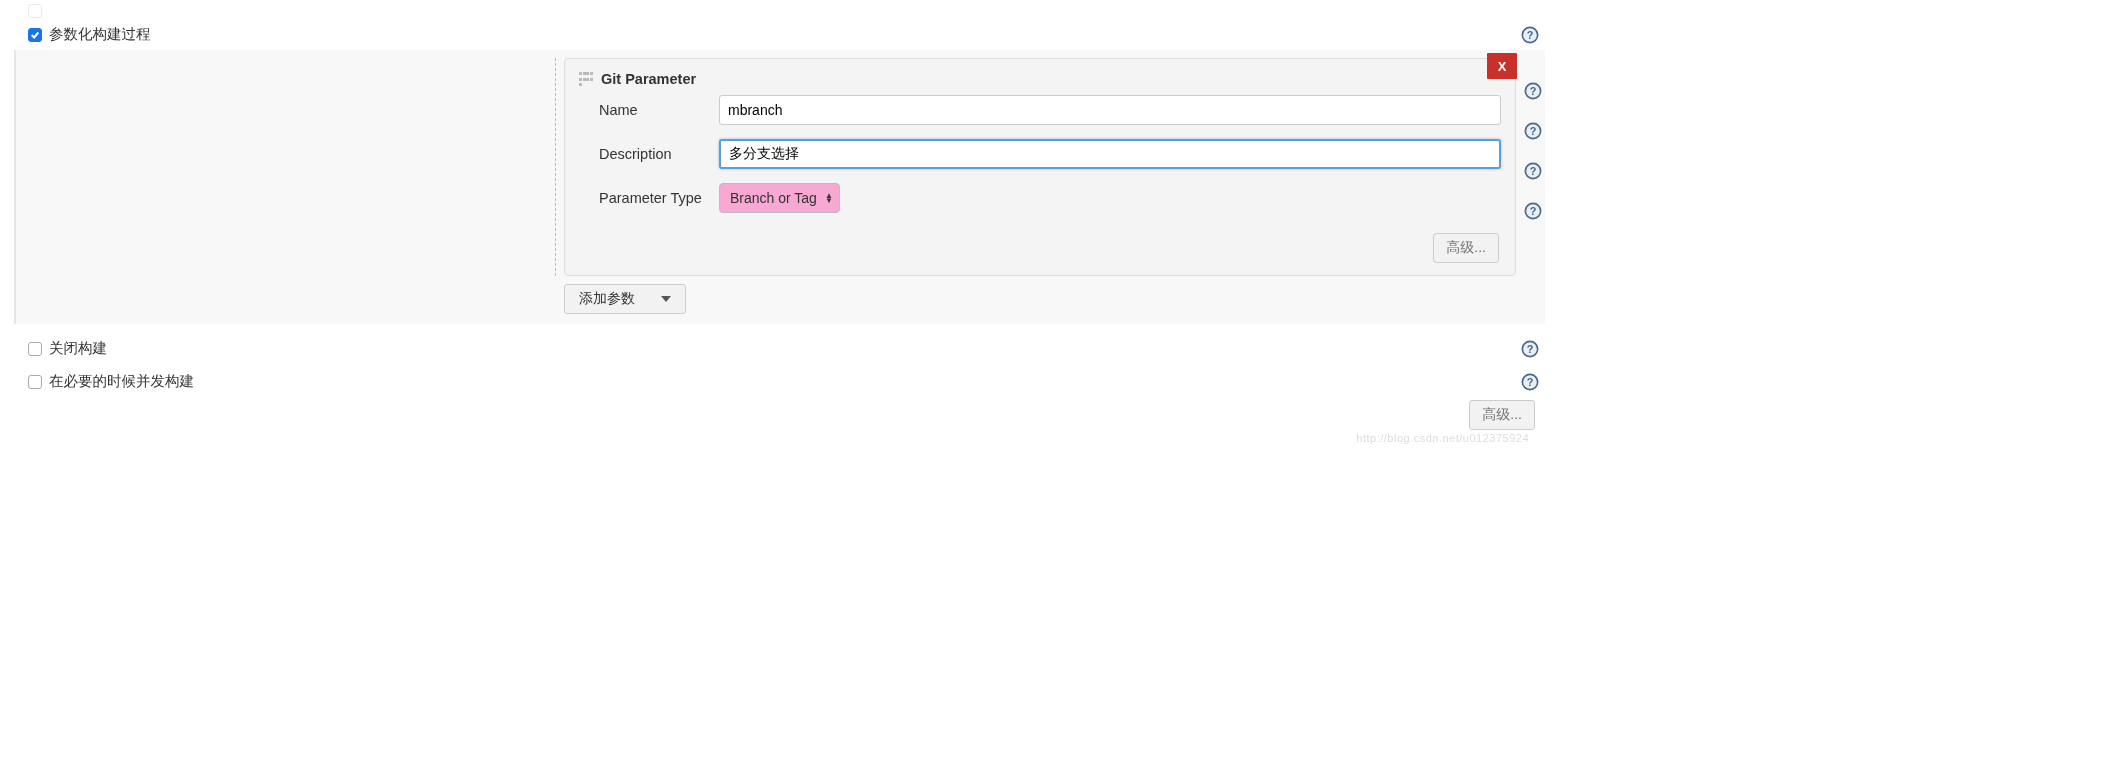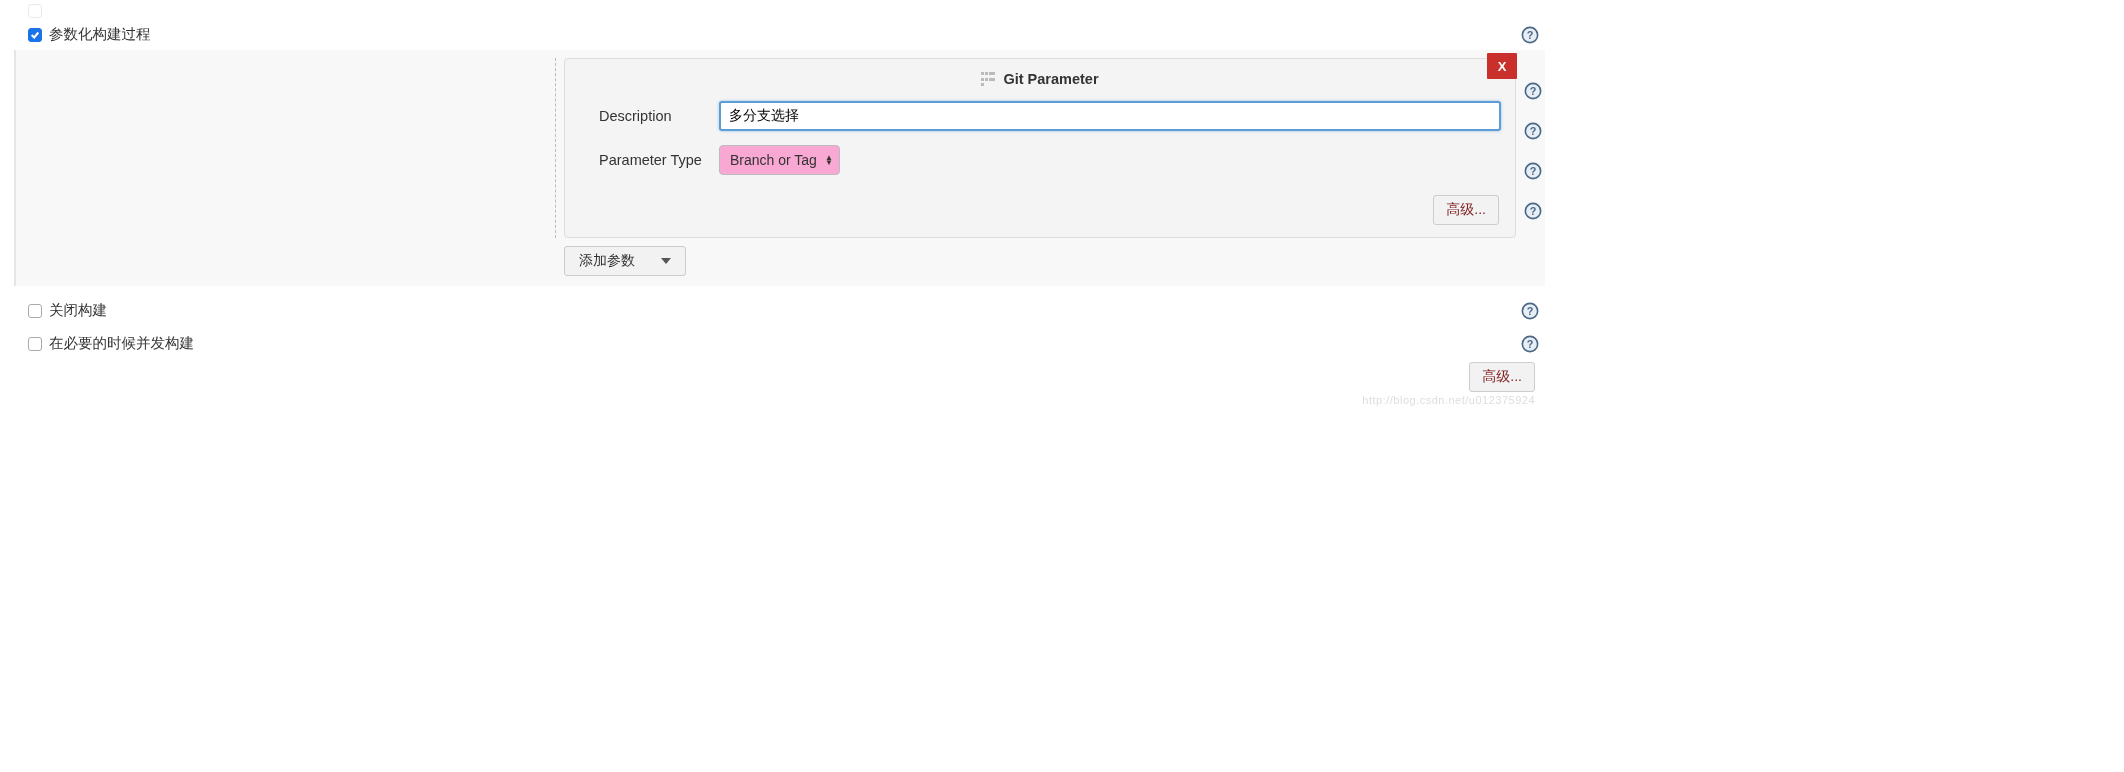--- a/index.html
+++ b/index.html
@@ -80,22 +80,21 @@
       background:#c9302c;
       color:#fff;
       font-weight:bold;
       display:flex; align-items:center; justify-content:center;
       cursor:pointer;
       font-size:13px;
       border-radius:1px;
     }
     .card-header {
       display:flex; align-items:center;
-      margin-bottom:14px;
-      justify-content:center;
+      margin-bottom:8px;
     }
     .grip {
       width:14px; height:14px;
       margin-right:8px;
       display:inline-flex; flex-wrap:wrap;
       align-content:space-between; justify-content:space-between;
     }
     .grip span { width:3px; height:3px; background:#bbb; }
     .card-title { font-weight:bold; font-size:14.5px; }
     .form-row {
@@ -142,21 +141,21 @@
       display:flex; justify-content:flex-end;
       padding: 6px 2px 0 0;
     }
     .btn {
       background:#f2f2f2;
       border:1px solid #ccc;
       border-radius:3px;
       padding:5px 12px;
       font-size:14px;
       cursor:pointer;
-      color:#7f1d1d;
+      color:#737373;
     }
     .add-param-row {
       padding:8px 0 0 8px;
     }
     .dropdown-btn {
       background:#f2f2f2;
       border:1px solid #ccc;
       border-radius:3px;
       padding:5px 14px;
       font-size:14px;
@@ -168,21 +167,21 @@
     }
     .row-sep { height: 12px; }
     .bottom-adv {
       display:flex; justify-content:flex-end;
       padding-right:10px;
       margin-top: 6px;
     }
     .outer-row { position:relative; }
     .outer-help { position:absolute; right:6px; top:4px; }
     .param-right-col { width: 24px; display:flex; flex-direction:column; align-items:center; gap:22px; padding-top:24px;}
-    .watermark { position:absolute; right:10px; bottom:6px; color:#ddd; font-size:11px; letter-spacing:0.5px;}
+    .watermark { position:absolute; right:16px; bottom:6px; color:#ddd; font-size:11px; letter-spacing:0.5px;}
   </style>
 </head>
 <body>
 
 <div class="page">
 
   <div class="outer-row">
     <div class="option-row" style="opacity:0.25;">
       <span class="check"></span>
       <span class="option-label">&nbsp;</span>
@@ -223,20 +222,24 @@
               <span></span>
               <span></span>
               <span></span>
               <span></span>
               <span></span>
               <span></span>
           </span>
           <span class="card-title">Git Parameter</span>
         </div>
 
+        <div class="form-row">
+          <div class="form-label">Name</div>
+          <input class="text-input" type="text" value="mbranch" style="">
+        </div>
 
         <div class="form-row">
           <div class="form-label">Description</div>
           <input class="text-input focused" type="text" value="多分支选择" style="">
         </div>
 
         <div class="form-row">
           <div class="form-label">Parameter Type</div>
           <div class="select-box">
             <span>Branch or Tag</span>

